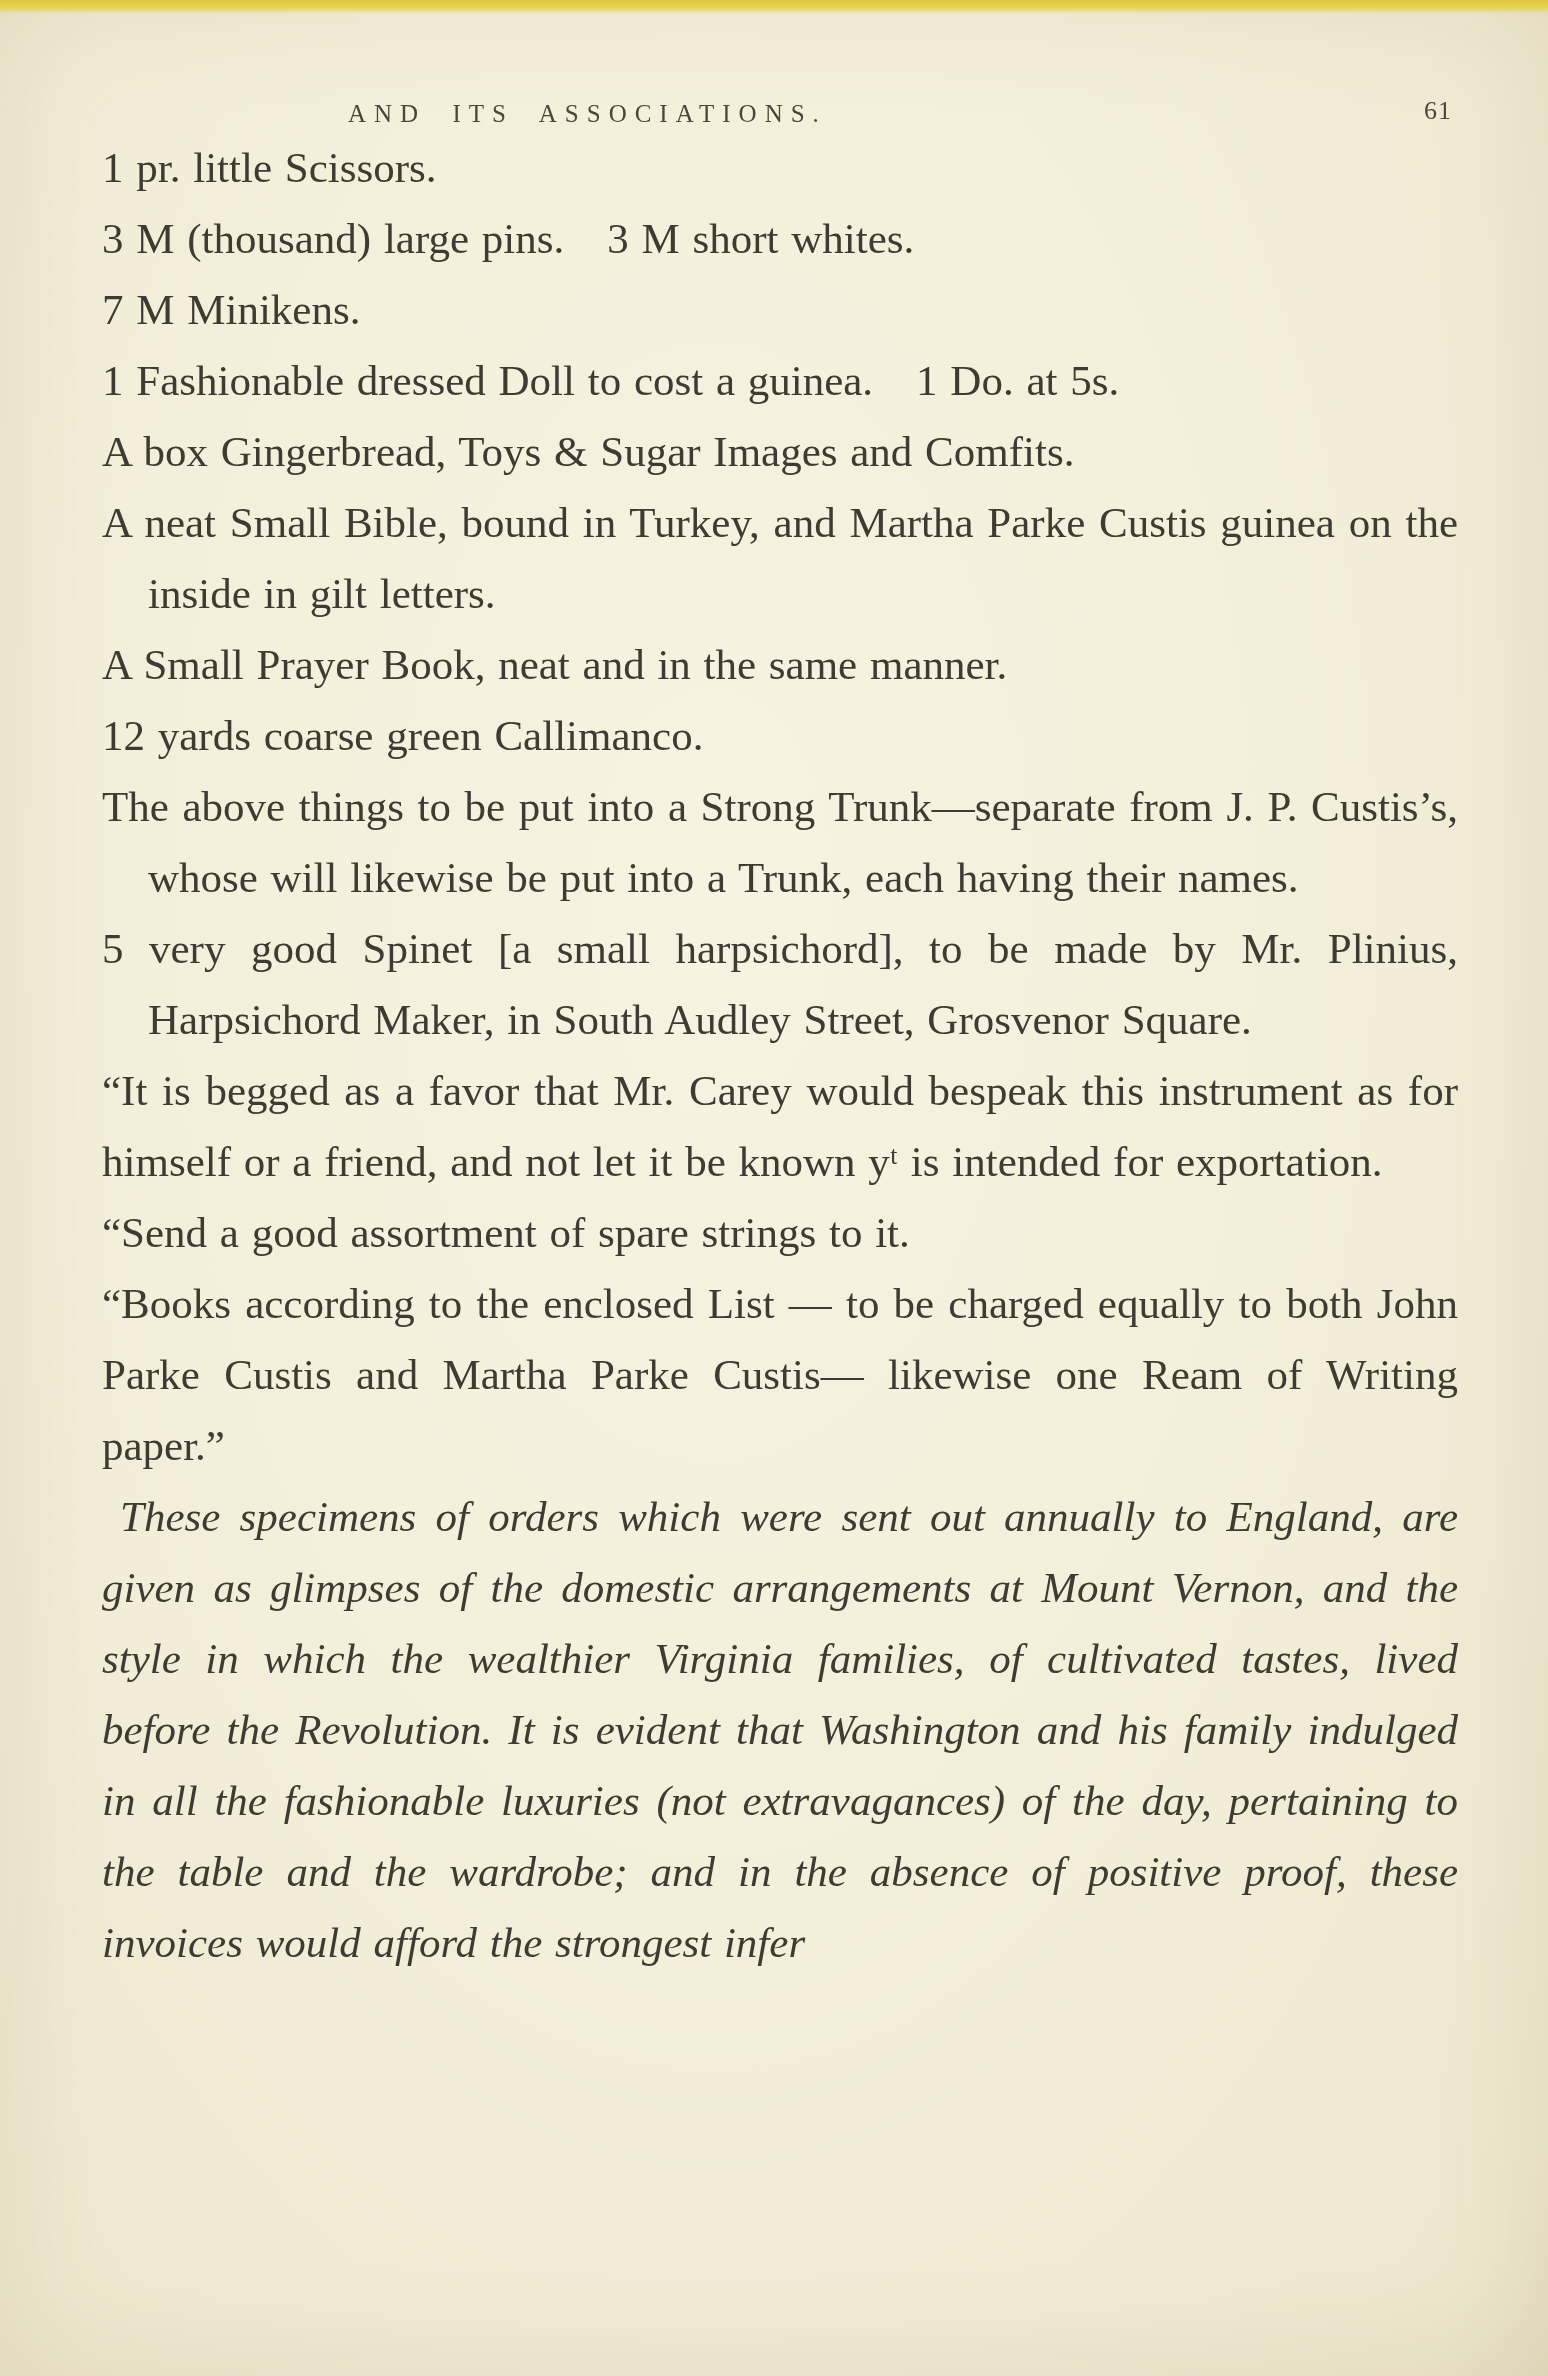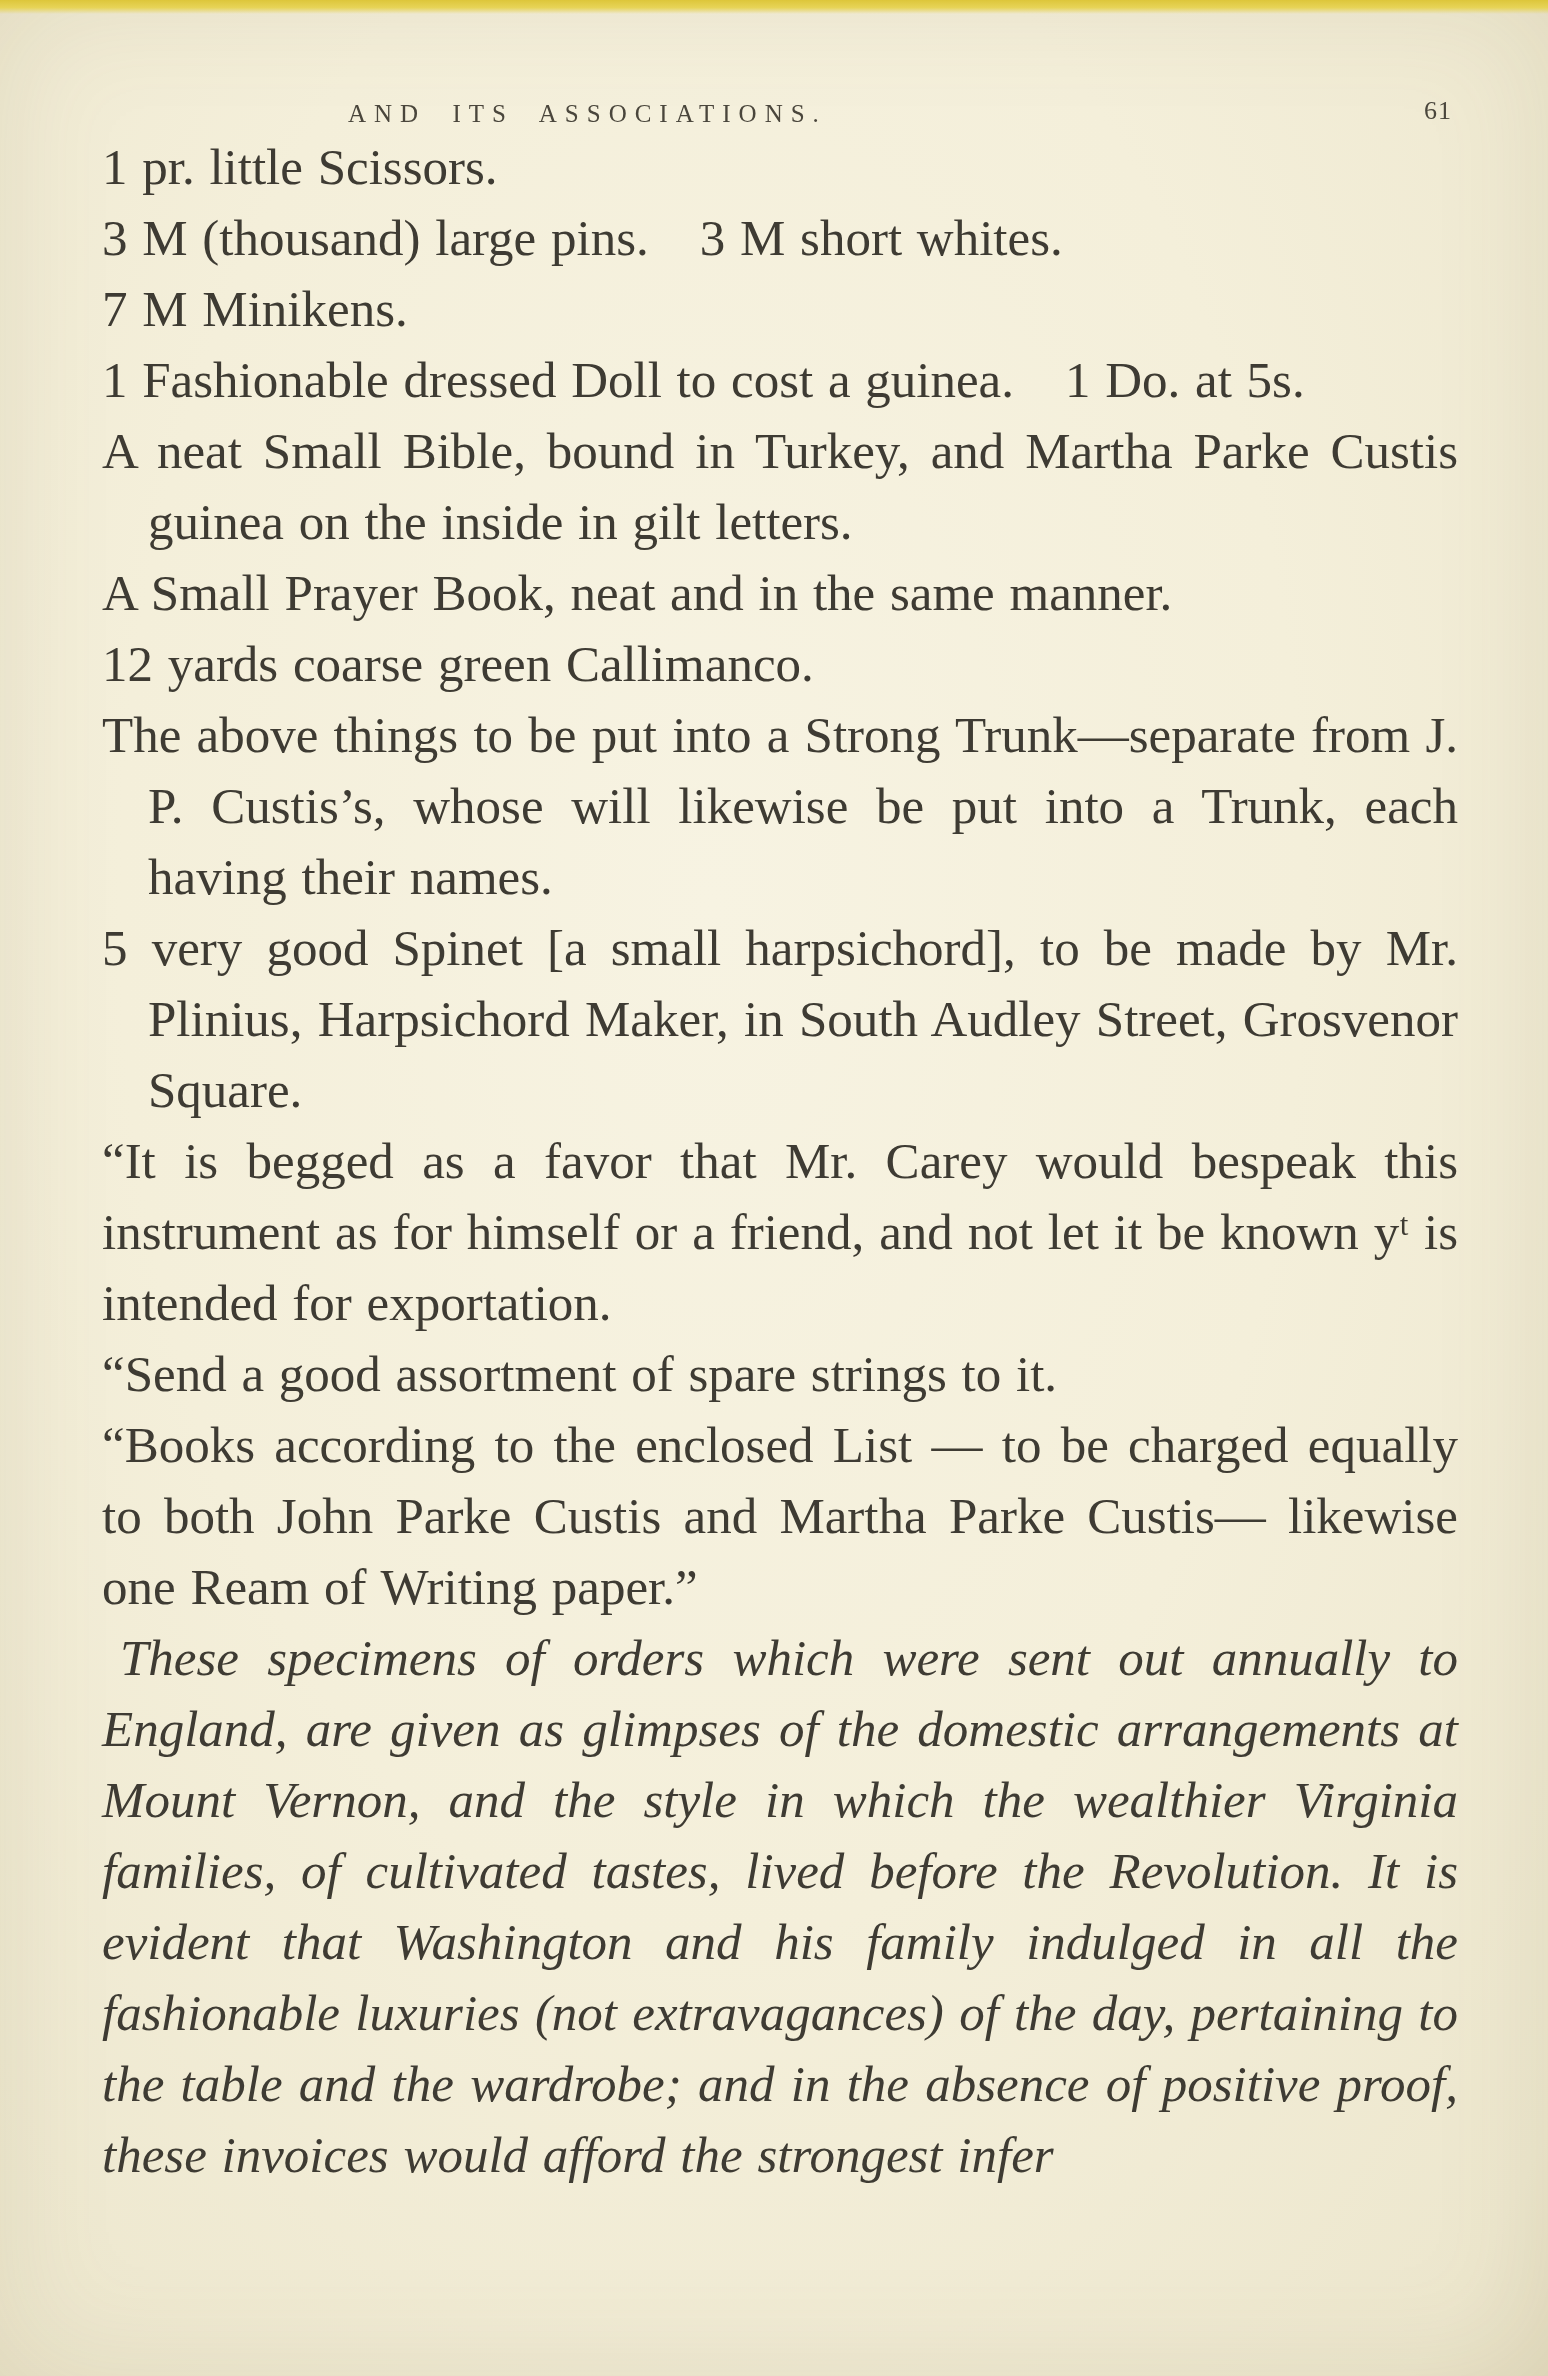--- a/index.html
+++ b/index.html
@@ -45,21 +45,21 @@
     top: 2px;
     font-size: 26px;
     letter-spacing: 1px;
   }
   .page-body {
     position: absolute;
     left: 102px;
     right: 90px;
     top: 132px;
     color: #3e3b33;
-    font-size: 51px;
+    font-size: 43px;
     line-height: 71px;
     word-spacing: 2px;
   }
   .page-body p {
     margin: 0;
   }
   .hang {
     padding-left: 46px;
     text-indent: -46px;
     text-align: justify;
@@ -82,20 +82,21 @@
   <div class="page-header">
     <span class="running-title">AND ITS ASSOCIATIONS.</span>
     <span class="page-number">61</span>
   </div>
 
   <div class="page-body">
     <p class="plain">1 pr. little Scissors.</p>
     <p class="plain">3 M (thousand) large pins. 3 M short whites.</p>
     <p class="plain">7 M Minikens.</p>
     <p class="plain">1 Fashionable dressed Doll to cost a guinea. 1 Do. at 5s.</p>
+    <p class="plain">A box Gingerbread, Toys &amp; Sugar Images and Comfits.</p>
     <p class="hang">A neat Small Bible, bound in Turkey, and Martha Parke Custis guinea on the inside in gilt letters.</p>
     <p class="plain">A Small Prayer Book, neat and in the same manner.</p>
     <p class="plain">12 yards coarse green Callimanco.</p>
     <p class="hang">The above things to be put into a Strong Trunk—separate from J. P. Custis’s, whose will likewise be put into a Trunk, each having their names.</p>
     <p class="hang">5 very good Spinet [a small harpsichord], to be made by Mr. Plinius, Harpsichord Maker, in South Audley Street, Grosvenor Square.</p>
     <p class="just">“It is begged as a favor that Mr. Carey would bespeak this instrument as for himself or a friend, and not let it be known yᵗ is intended for exportation.</p>
     <p class="plain">“Send a good assortment of spare strings to it.</p>
     <p class="just">“Books according to the enclosed List — to be charged equally to both John Parke Custis and Martha Parke Custis— likewise one Ream of Writing paper.”</p>
     <p class="just indent">These specimens of orders which were sent out annually to England, are given as glimpses of the domestic arrangements at Mount Vernon, and the style in which the wealthier Virginia families, of cultivated tastes, lived before the Revolution. It is evident that Washington and his family indulged in all the fashionable luxuries (not extravagances) of the day, pertaining to the table and the wardrobe; and in the absence of positive proof, these invoices would afford the strongest infer</p>
   </div>

